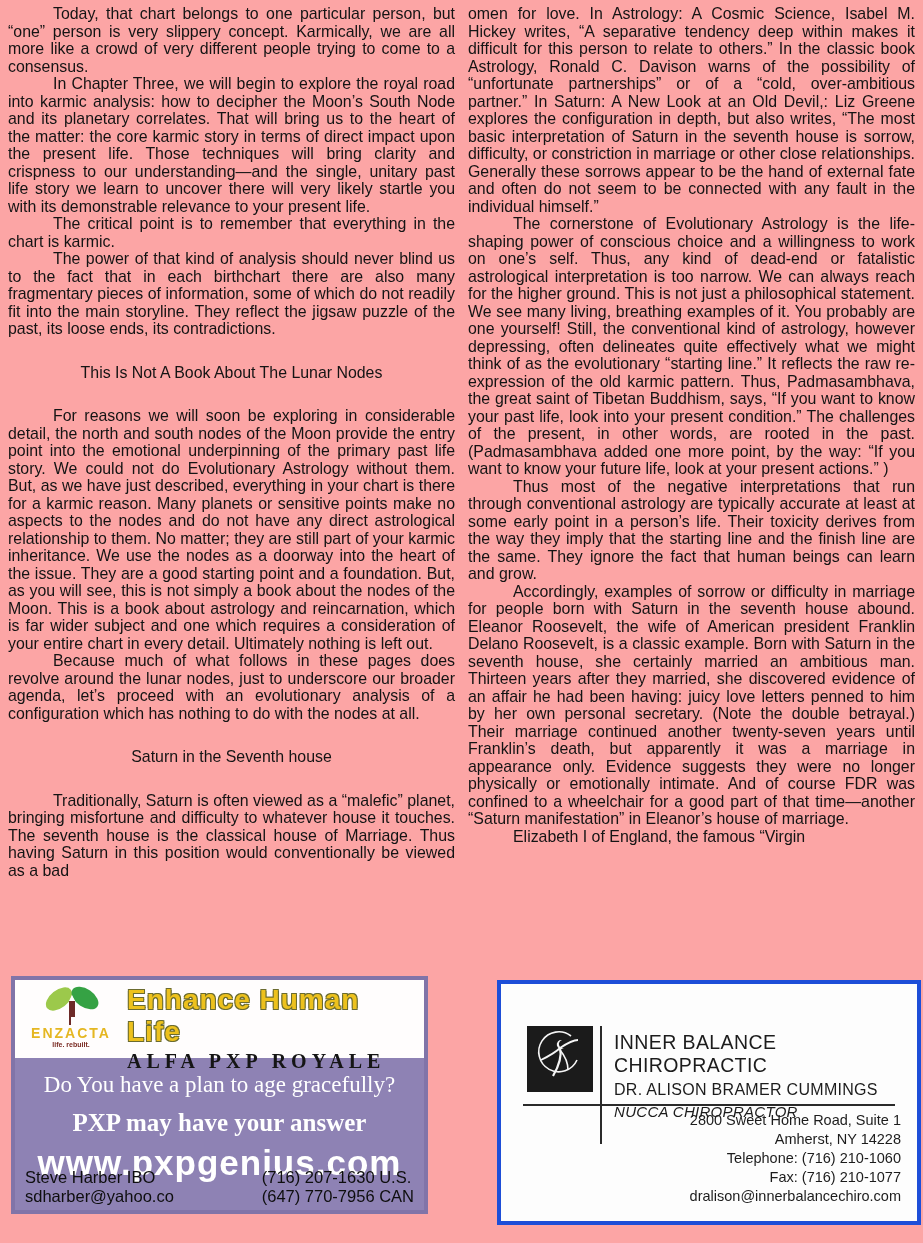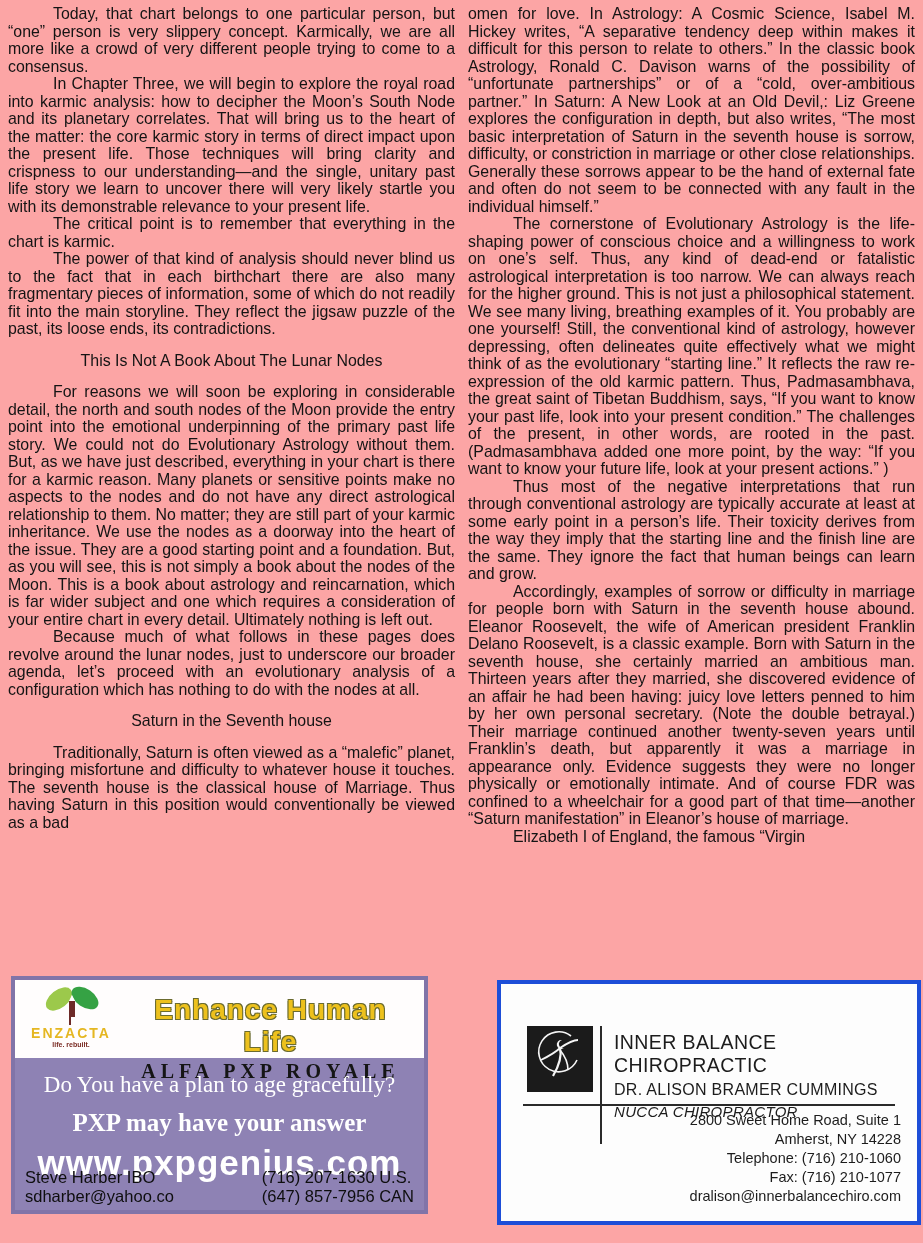--- a/index.html
+++ b/index.html
@@ -9,31 +9,31 @@
   }
   
   .columns {
     position:absolute; left:8px; top:5px; width:907px; height:962px;
     display:flex; gap:13px; overflow:hidden;
   }
   .col { width:447px; font-size:15.9px; line-height:17.5px; text-align:justify; }
   .col p { margin:0; }
   .p  { text-indent:45px; }
   .p-first { text-indent:0; }
-  .h  { margin:14px 0 !important; text-align:center; text-indent:0; }
+  .h  { margin:26px 0 !important; text-align:center; text-indent:0; }
   
   .pxp-ad {
     position:absolute; left:11px; top:976px; width:417px; height:238px;
     border:4px solid #8174a8; box-sizing:border-box; background:#8e82b4;
   }
   .ad-top { height:78px; background:#fffdfd; display:flex; align-items:flex-start; }
   .enzacta { width:112px; display:flex; flex-direction:column; align-items:center; padding-top:3px; }
   .enzacta-name { color:#e5b722; font-weight:700; letter-spacing:2px; font-size:14px; margin-top:-2px; }
   .enzacta-tag  { color:#7a2b23; font-weight:700; font-size:7px; }
-  .ad-head { flex:1; text-align:center; padding-top:14px; padding-right:10px; }
+  .ad-head { flex:1; padding-top:4px; padding-right:10px; }
   .ad-headline {
     font-size:28px; font-weight:700; color:#edc11d; letter-spacing:1px;
     text-shadow:1px 1px 0 #6b6b2f, -1px -1px 0 #6b6b2f, 1px -1px 0 #6b6b2f, -1px 1px 0 #6b6b2f;
   }
   .ad-product {
     font-family:"Liberation Serif", serif; font-weight:700; font-size:20px;
     letter-spacing:5px; color:#151515; margin-top:2px;
   }
   .ad-body { position:relative; height:152px; text-align:center; color:#fff; }
   .ad-q { font-family:"Liberation Serif", serif; font-weight:400; font-size:23px; padding-top:14px; }
@@ -113,21 +113,21 @@
       <div class="ad-q">Do You have a plan to age gracefully?</div>
       <div class="ad-a">PXP may have your answer</div>
       <div class="ad-site">www.pxpgenius.com</div>
       <div class="ad-contact">
         <div class="leftcol">
           <div>Steve Harber IBO</div>
           <div>sdharber@yahoo.co</div>
         </div>
         <div class="rightcol">
           <div>(716) 207-1630 U.S.</div>
-          <div>(647) 857-7956 CAN</div>
+          <div>(647) 770-7956 CAN</div>
         </div>
       </div>
     </div>
   </div>
 
   <div class="chiro-card">
     <div class="card-inner">
       <div class="card-logo">
         <svg width="66" height="66" viewBox="0 0 66 66">
           <rect width="66" height="66" fill="#1b1b1b"></rect>

